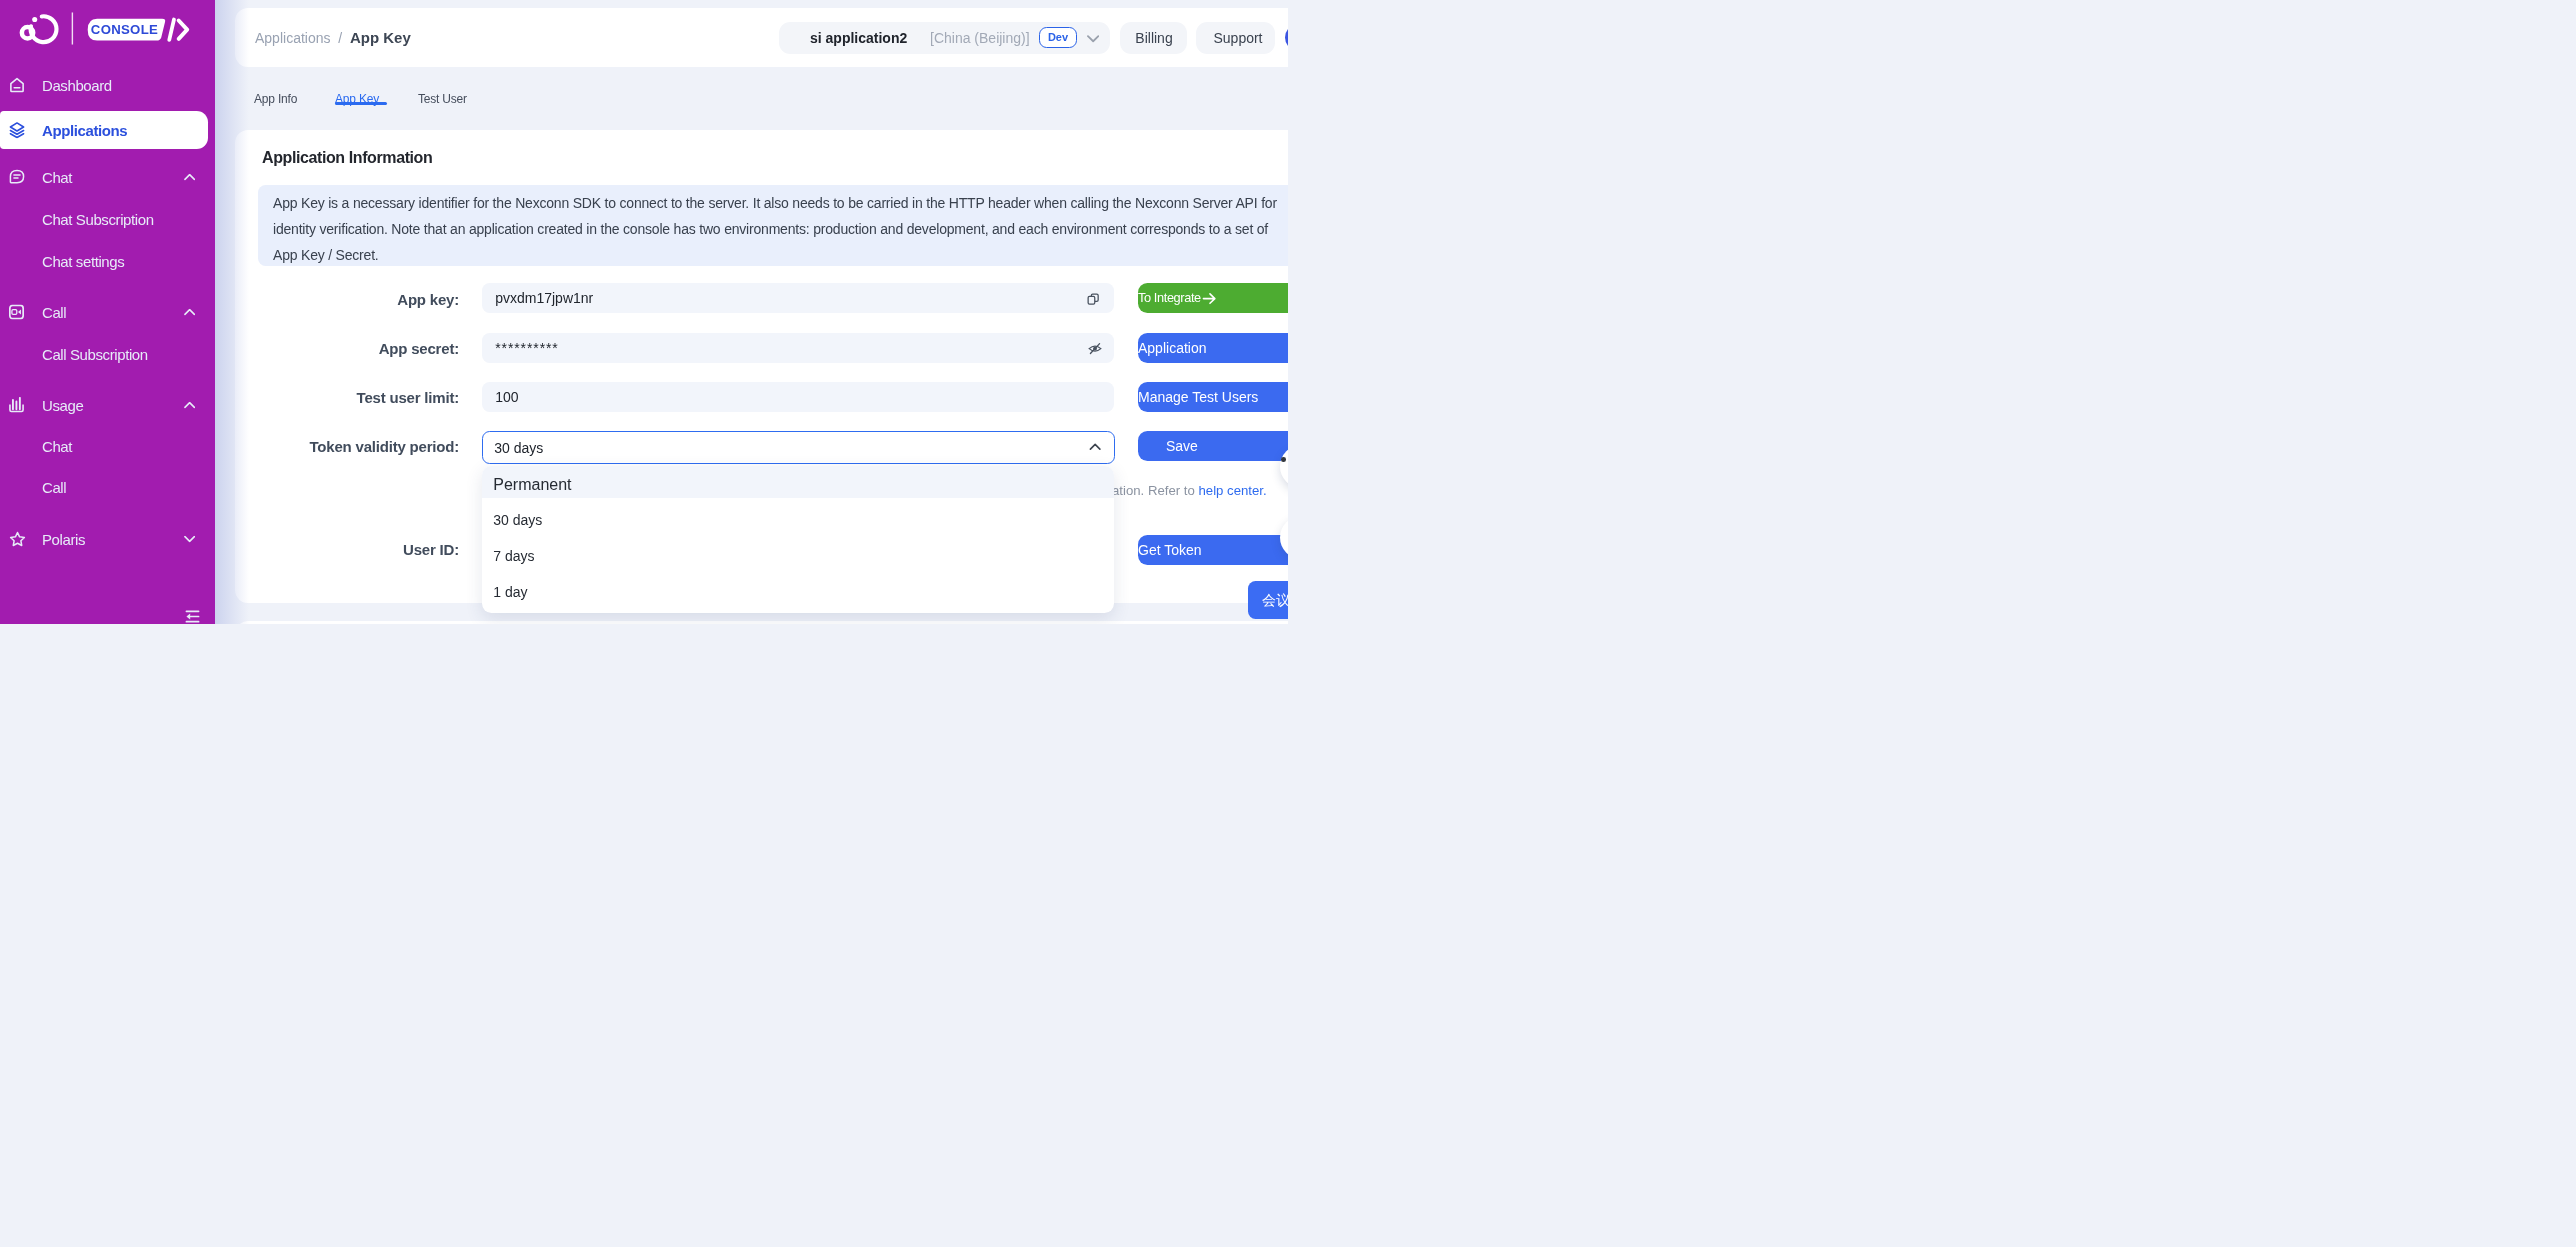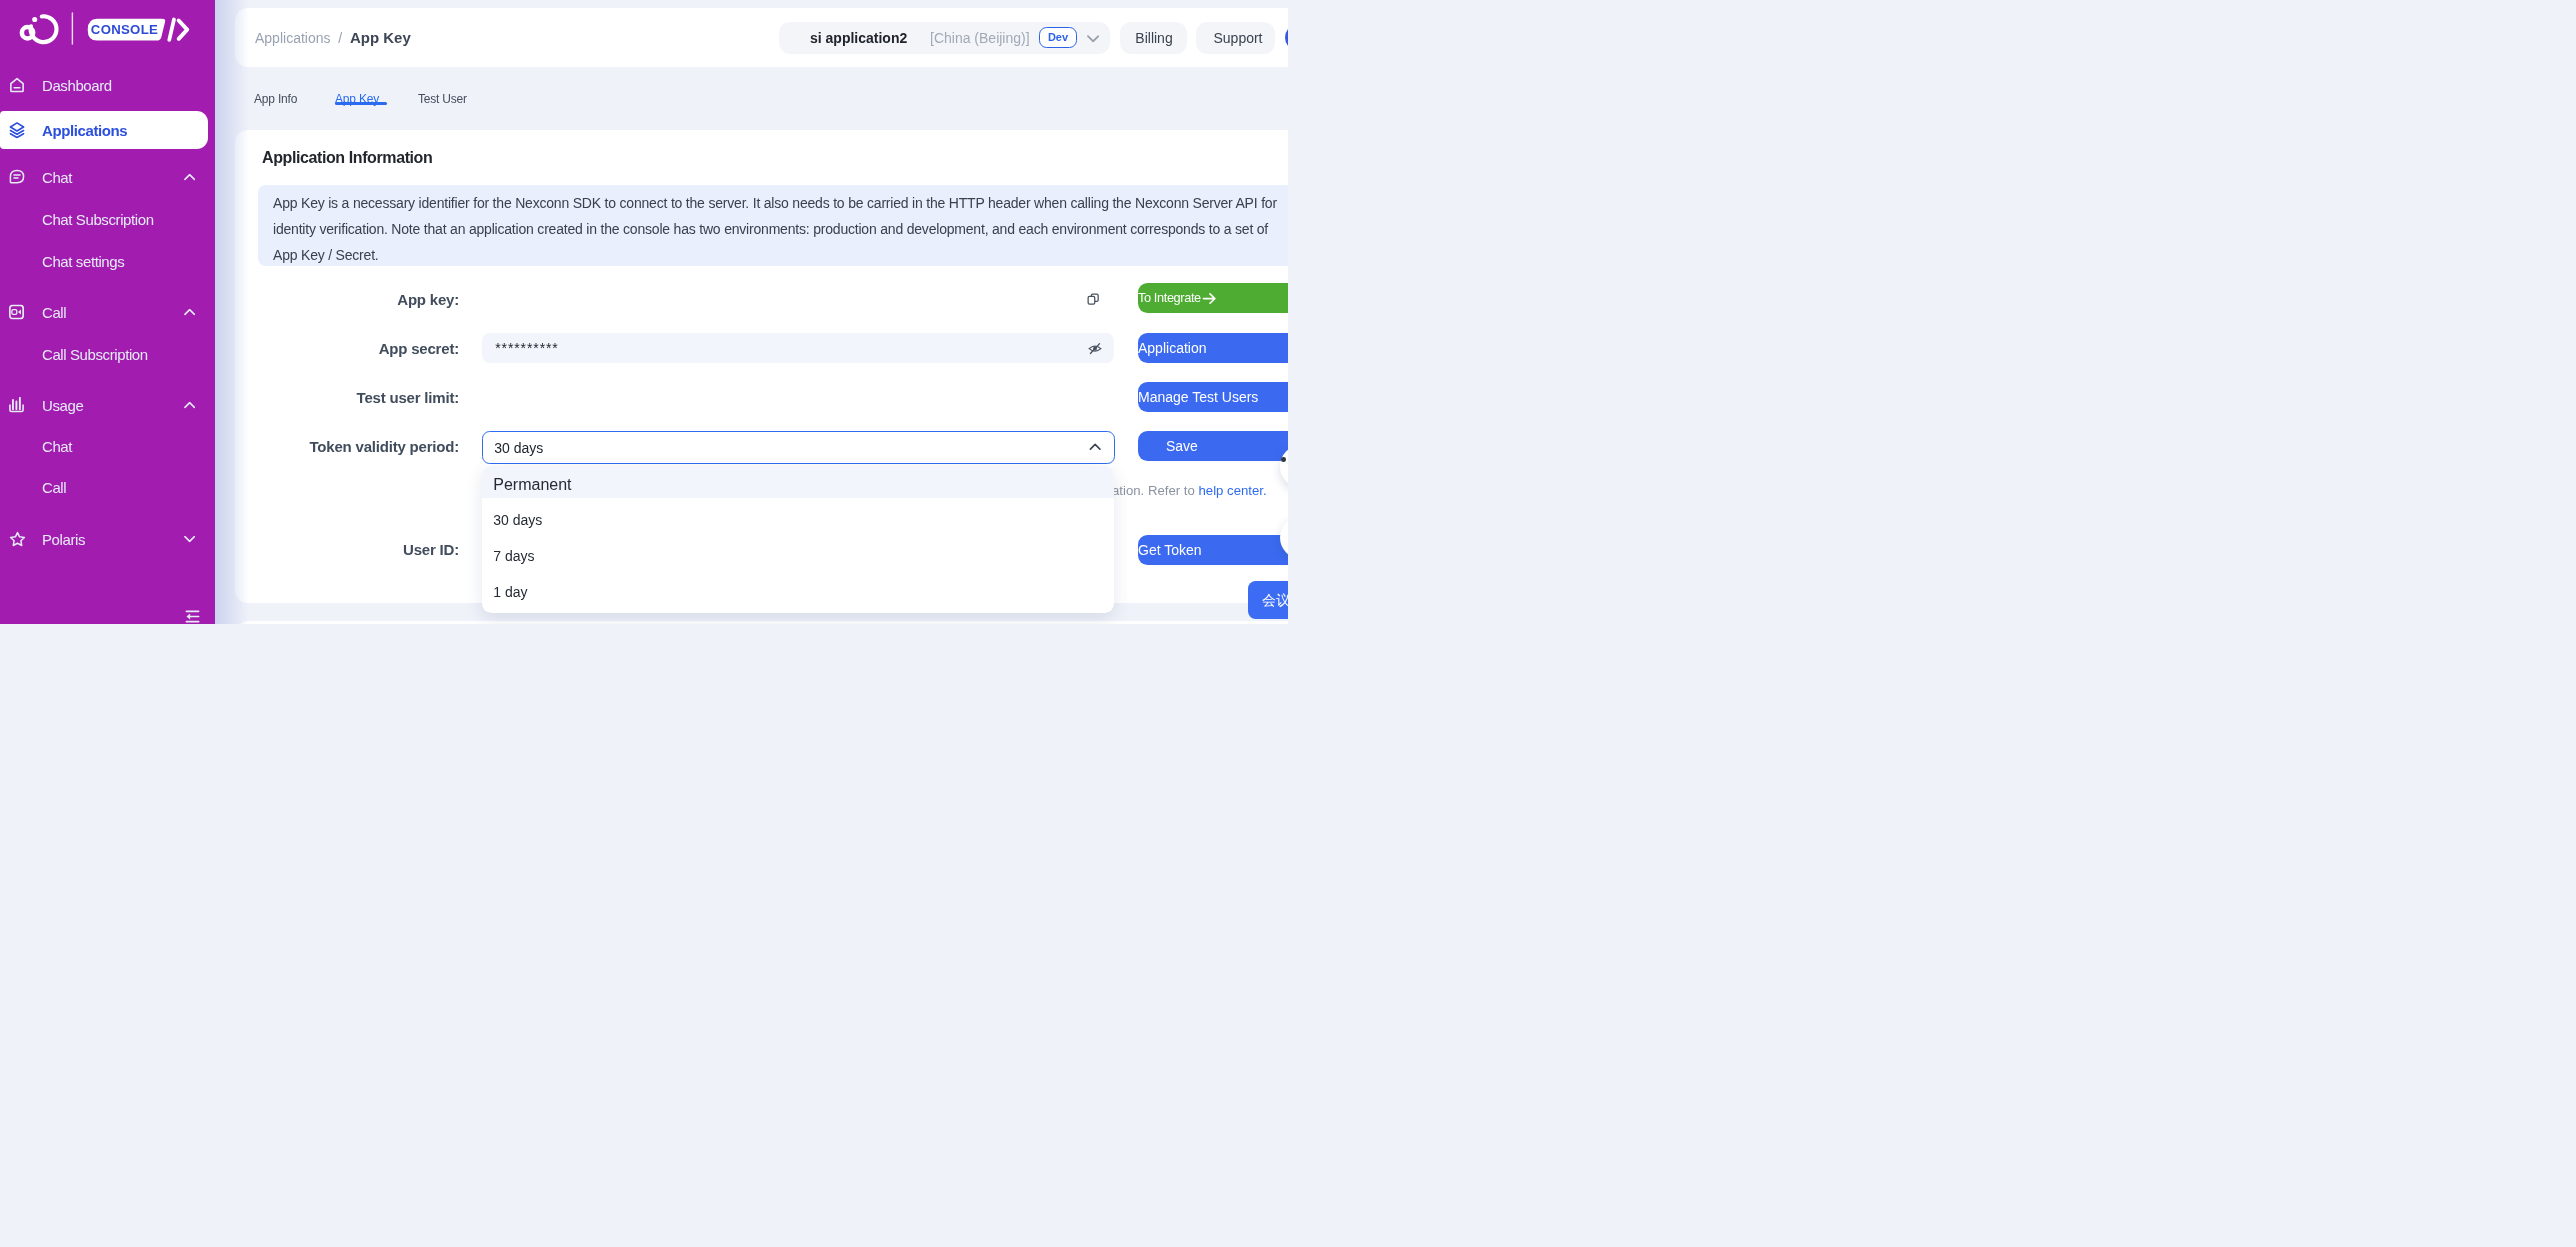--- a/index.html
+++ b/index.html
@@ -58,40 +58,46 @@
   <div class="card" id="ccard"></div>
   <span class="abs" style="left:262px;top:149px;font-size:16px;font-weight:700;color:#23262d;letter-spacing:-0.4px;">Application Information</span>
   <div class="abs" style="left:258px;top:185px;width:1074px;height:81px;background:#e9effc;border-radius:7.6px;"></div>
   <div class="abs" style="left:273px;top:190px;font-size:14px;color:#39414e;line-height:26px;white-space:nowrap;letter-spacing:-0.2px;">
     App Key is a necessary identifier for the Nexconn SDK to connect to the server. It also needs to be carried in the HTTP header when calling the Nexconn Server API for<br>
     identity verification. Note that an application created in the console has two environments: production and development, and each environment corresponds to a set of<br>
     App Key / Secret.
   </div>
 
   <span class="lbl" style="left:236px;top:291px;">App key:</span>
+  <div class="field" style="top:283px;">
+      <span class="v">pvxdm17jpw1nr</span>
+    </div>
   <svg class="abs" style="left:1087px;top:293px;" width="12.3" height="12.3" viewBox="0 0 13 13">
       <rect x="1.2" y="3.6" width="7" height="8.2" rx="1.4" fill="none" stroke="#49525f" stroke-width="1.35"></rect>
       <path d="M4.6 3.6 L4.6 2.6 Q4.6 1.2 6 1.2 L10.4 1.2 Q11.8 1.2 11.8 2.6 L11.8 7.4 Q11.8 8.8 10.4 8.8 L8.4 8.8" fill="none" stroke="#49525f" stroke-width="1.35"></path>
     </svg>
   <div class="btn" style="top:283px;background:#4dac31;"><span style="font-size:12.8px;letter-spacing:-0.4px;vertical-align:0.9px;">To Integrate</span><svg style="vertical-align:-2.4px;margin-left:0.9px;margin-right:13.2px;" width="15" height="13.2" viewBox="0 0 16 14">
         <path d="M1.5 7 L13.5 7 M8.5 2 L13.7 7 L8.5 12" fill="none" stroke="#fff" stroke-width="1.7" stroke-linecap="round" stroke-linejoin="round"></path>
       </svg></div>
 
   <span class="lbl" style="left:236px;top:340px;">App secret:</span>
   <div class="field" style="top:333px;">
       <span class="v" style="letter-spacing:0.9px;">**********</span>
     </div>
   <svg class="abs" style="left:1088px;top:342px;" width="14" height="13.2" viewBox="0 0 15 14">
       <path d="M1.2 7 Q7.5 1.6 13.8 7 Q7.5 12.4 1.2 7 Z" fill="none" stroke="#49525f" stroke-width="1.3"></path>
       <circle cx="7.5" cy="7" r="2.1" fill="#49525f"></circle>
       <path d="M2.6 12.3 L12.4 1.7" stroke="#49525f" stroke-width="1.4" stroke-linecap="round"></path>
     </svg>
   <div class="btn bblue" style="top:333px;">Application</div>
 
   <span class="lbl" style="left:236px;top:389px;">Test user limit:</span>
+  <div class="field" style="top:382px;">
+      <span class="v">100</span>
+    </div>
   <div class="btn bblue" style="top:382px;">Manage Test Users</div>
 
   <span class="lbl" style="left:236px;top:438px;">Token validity period:</span>
   <div class="field" style="top:431px;height:33px;width:633px;background:#fff;border:1.4px solid #2e6cf0;">
       <span class="v" style="left:11.3px;">30 days</span>
     </div>
   <svg class="abs" style="left:1089px;top:443px;" width="12.3" height="7.6" viewBox="0 0 13 8">
       <path d="M1.5 6.5 L6.5 1.5 L11.5 6.5" fill="none" stroke="#3c434e" stroke-width="1.7" stroke-linecap="round" stroke-linejoin="round"></path>
     </svg>
   <div class="btn bblue" style="top:431px;padding-left:28px;">Save</div>

